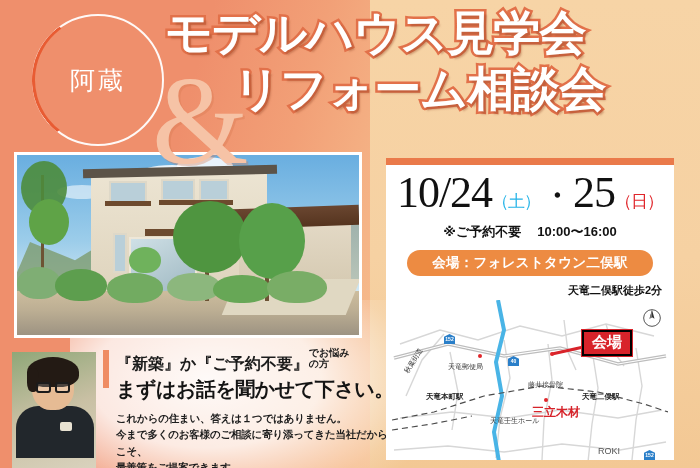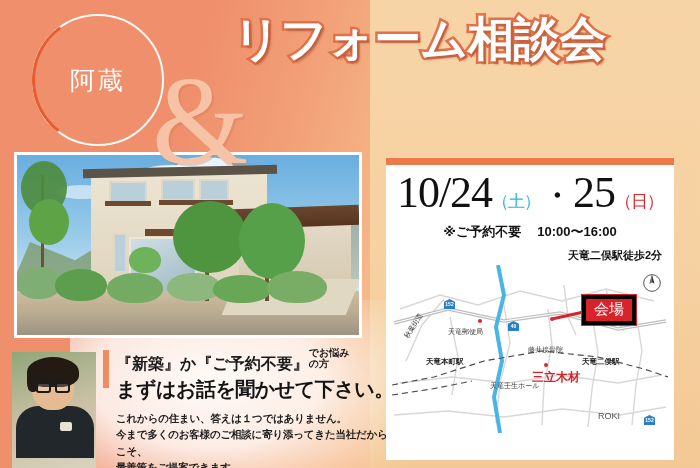--- a/index.html
+++ b/index.html
@@ -198,40 +198,41 @@
   .map-lbl.b { font-weight:bold; color:#222; font-size:7.5px; }
   .map-lbl.red { color:#d6232a; font-weight:bold; font-size:12px; }
   .poi { position:absolute; width:4px; height:4px; border-radius:50%; background:#e0262b; }
   .rt {
     position:absolute; width:11px; height:10px; background:#2a7fc9;
     color:#fff; font-size:5px; font-weight:bold;
     display:flex; align-items:center; justify-content:center;
     clip-path: polygon(50% 0, 100% 28%, 100% 100%, 0 100%, 0 28%);
   }
   .kaijo-box {
-    position:absolute; background:#d8232a; color:#fff; font-weight:normal;
-    font-size:15px; padding:1px 8px 2px; border:4px solid #000000;
+    position:absolute; background:#d8232a; color:#fff; font-weight:bold;
+    font-size:15px; padding:1px 8px 2px; border:2px solid #000000;
     box-shadow:0 0 0 1px #d8232a;
   }
   .compass { position:absolute; right:6px; top:8px; width:20px; height:20px; }
 </style>
 </head>
 <body>
 
 <div id="flyer">
 
   <div class="bg-wash-right"></div>
   <div class="bg-glow"></div>
 
   <div class="badge">
     <span>阿蔵</span>
   </div>
 
   <div class="title-wrap">
     <div class="amp">&amp;</div>
+    <div class="tline l1">モデルハウス見学会</div>
     <div class="tline l2">リフォーム相談会</div>
   </div>
 
   <div class="house">
     <div class="h-sky"></div>
     <div class="h-cloud" style="left:120px;top:10px;width:70px;height:20px;"></div>
     <div class="h-cloud" style="left:160px;top:2px;width:56px;height:18px;"></div>
     <div class="h-cloud" style="left:40px;top:30px;width:50px;height:14px;opacity:.55;"></div>
     <div class="h-mtn"></div>
     <div class="h-farhill"></div>
@@ -299,20 +300,23 @@
     <div class="panel-bar"></div>
 
     <div class="dateline">
       <span>10/24</span><span class="dow-sat">（土）</span><span class="dot">・</span><span>25</span><span class="dow-sun">（日）</span>
     </div>
 
     <div class="subline">
       <span>※ご予約不要</span><span class="gap"></span><span>10:00〜16:00</span>
     </div>
 
+    <div class="pill">
+      <span>会場：フォレストタウン二俣駅</span>
+    </div>
 
     <div class="walk">天竜二俣駅徒歩2分</div>
 
     <div class="map">
       <svg width="276" height="168" viewBox="0 0 276 168">
         <rect x="0" y="0" width="276" height="168" fill="#ffffff"></rect>
 
         <g stroke="#d7d7d7" stroke-width="1.4" fill="none">
           <path d="M8 44 L48 30 L86 40 L128 26 L170 36 L214 24 L262 36"></path>
           <path d="M14 96 L30 60 L52 34"></path>

